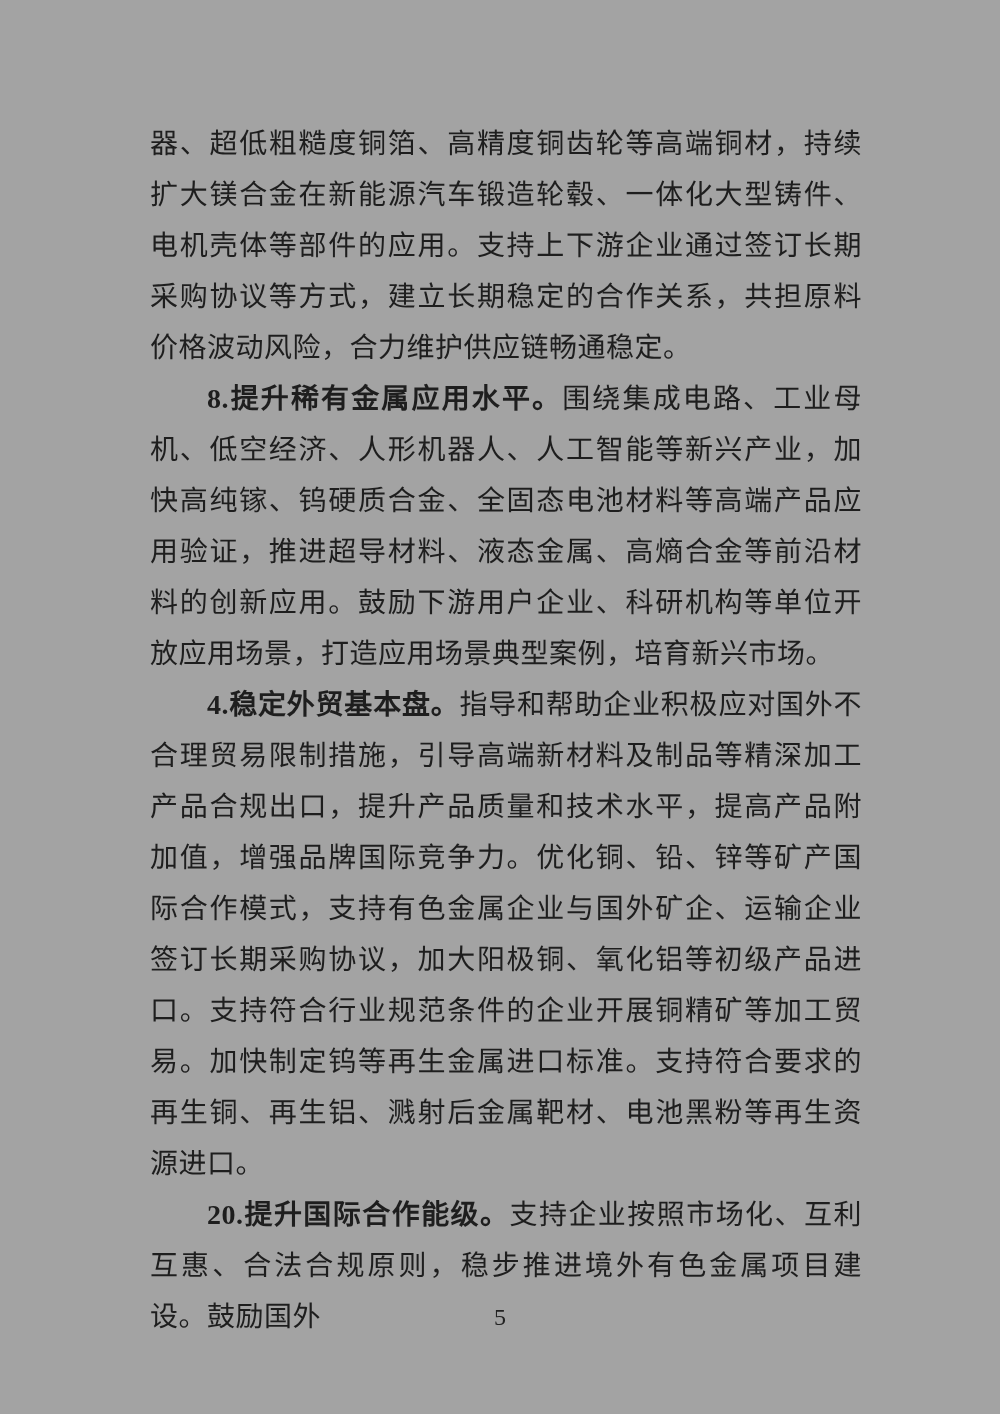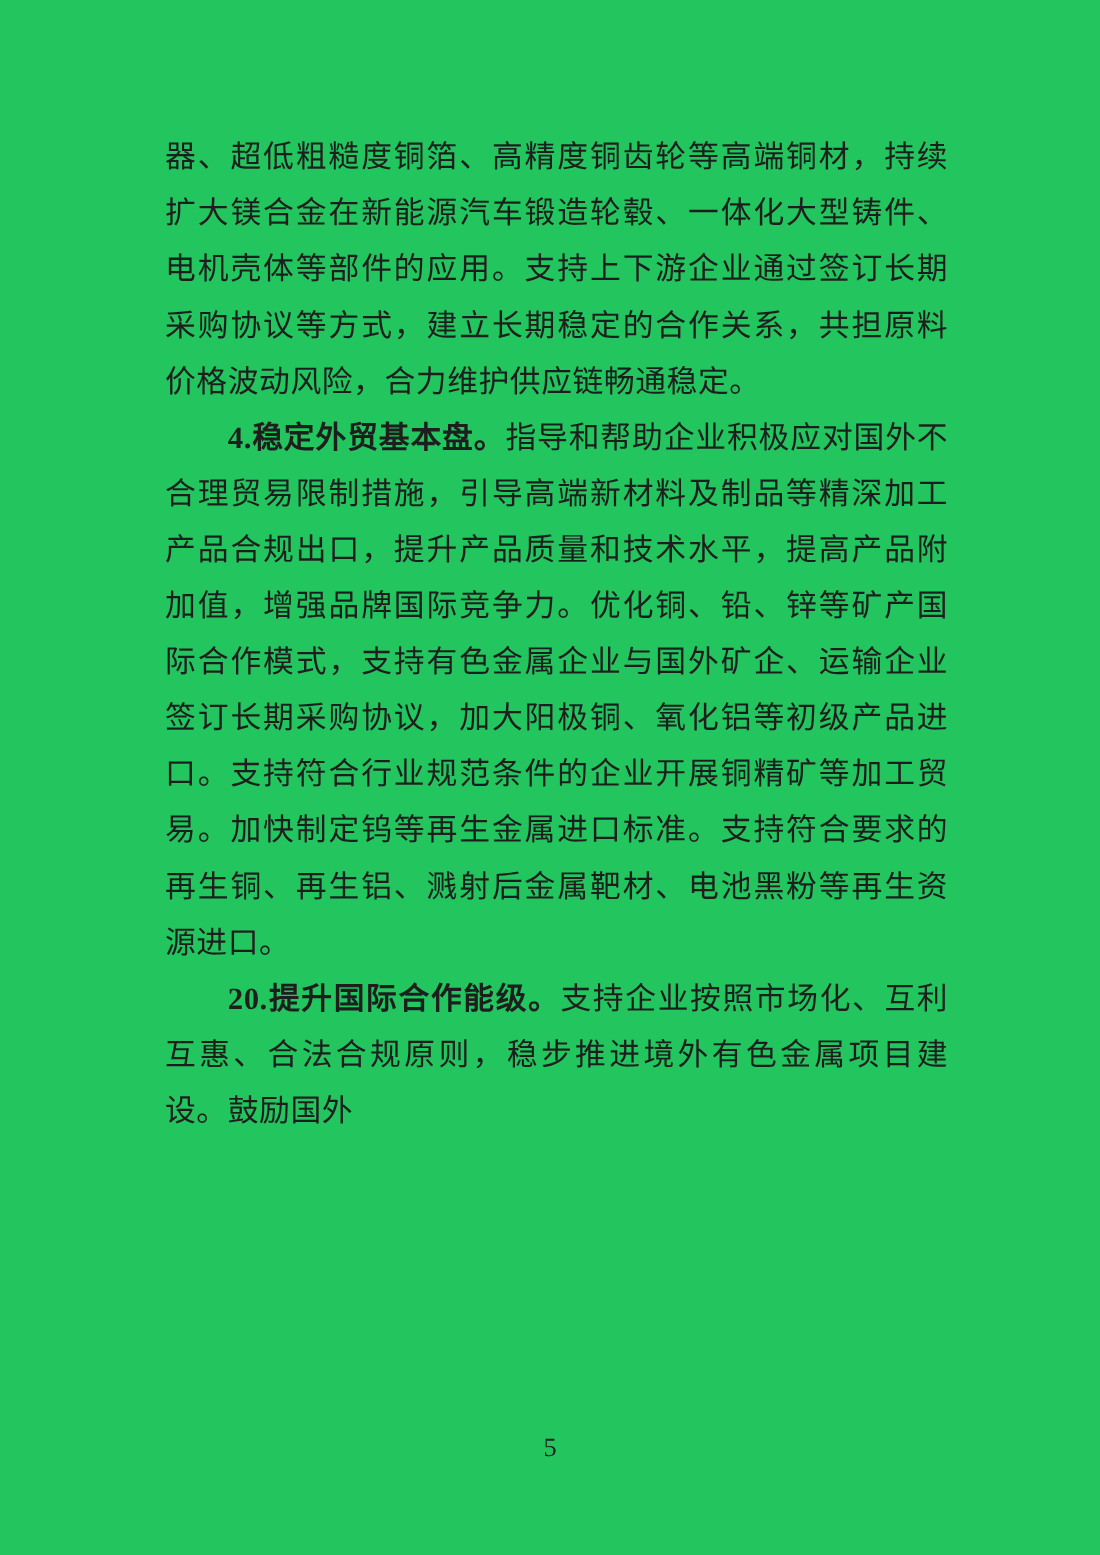--- a/index.html
+++ b/index.html
@@ -5,21 +5,21 @@
   html, body {
     margin: 0;
     padding: 0;
     background: #e8e8e8;
   }
   .page {
     position: relative;
     width: 1000px;
     height: 1414px;
     margin: 0 auto;
-    background: #22c55e;
+    background: #a3a3a3;
     font-family: "Liberation Serif", "DejaVu Serif", serif;
     color: #1e1e1e;
     overflow: hidden;
   }
   .body-text {
     position: absolute;
     left: 150px;
     top: 118px;
     width: 712px;
   }
@@ -55,20 +55,21 @@
 </style>
 </head>
 <body>
 
 <div class="page">
 
   <div class="body-text">
 
     <p class="para"><span class="body-run">器、超低粗糙度铜箔、高精度铜齿轮等高端铜材，持续扩大镁合金在新能源汽车锻造轮毂、一体化大型铸件、电机壳体等部件的应用。支持上下游企业通过签订长期采购协议等方式，建立长期稳定的合作关系，共担原料价格波动风险，合力维护供应链畅通稳定。</span></p>
 
+    <p class="para indent"><span class="lead">8.提升稀有金属应用水平。</span><span class="body-run">围绕集成电路、工业母机、低空经济、人形机器人、人工智能等新兴产业，加快高纯镓、钨硬质合金、全固态电池材料等高端产品应用验证，推进超导材料、液态金属、高熵合金等前沿材料的创新应用。鼓励下游用户企业、科研机构等单位开放应用场景，打造应用场景典型案例，培育新兴市场。</span></p>
 
 
     <p class="para indent"><span class="lead">4.稳定外贸基本盘。</span><span class="body-run">指导和帮助企业积极应对国外不合理贸易限制措施，引导高端新材料及制品等精深加工产品合规出口，提升产品质量和技术水平，提高产品附加值，增强品牌国际竞争力。优化铜、铅、锌等矿产国际合作模式，支持有色金属企业与国外矿企、运输企业签订长期采购协议，加大阳极铜、氧化铝等初级产品进口。支持符合行业规范条件的企业开展铜精矿等加工贸易。加快制定钨等再生金属进口标准。支持符合要求的再生铜、再生铝、溅射后金属靶材、电池黑粉等再生资源进口。</span></p>
 
     <p class="para indent"><span class="lead">20.提升国际合作能级。</span><span class="body-run">支持企业按照市场化、互利互惠、合法合规原则，稳步推进境外有色金属项目建设。鼓励国外</span></p>
 
   </div>
 
   <div class="page-number">5</div>
 

